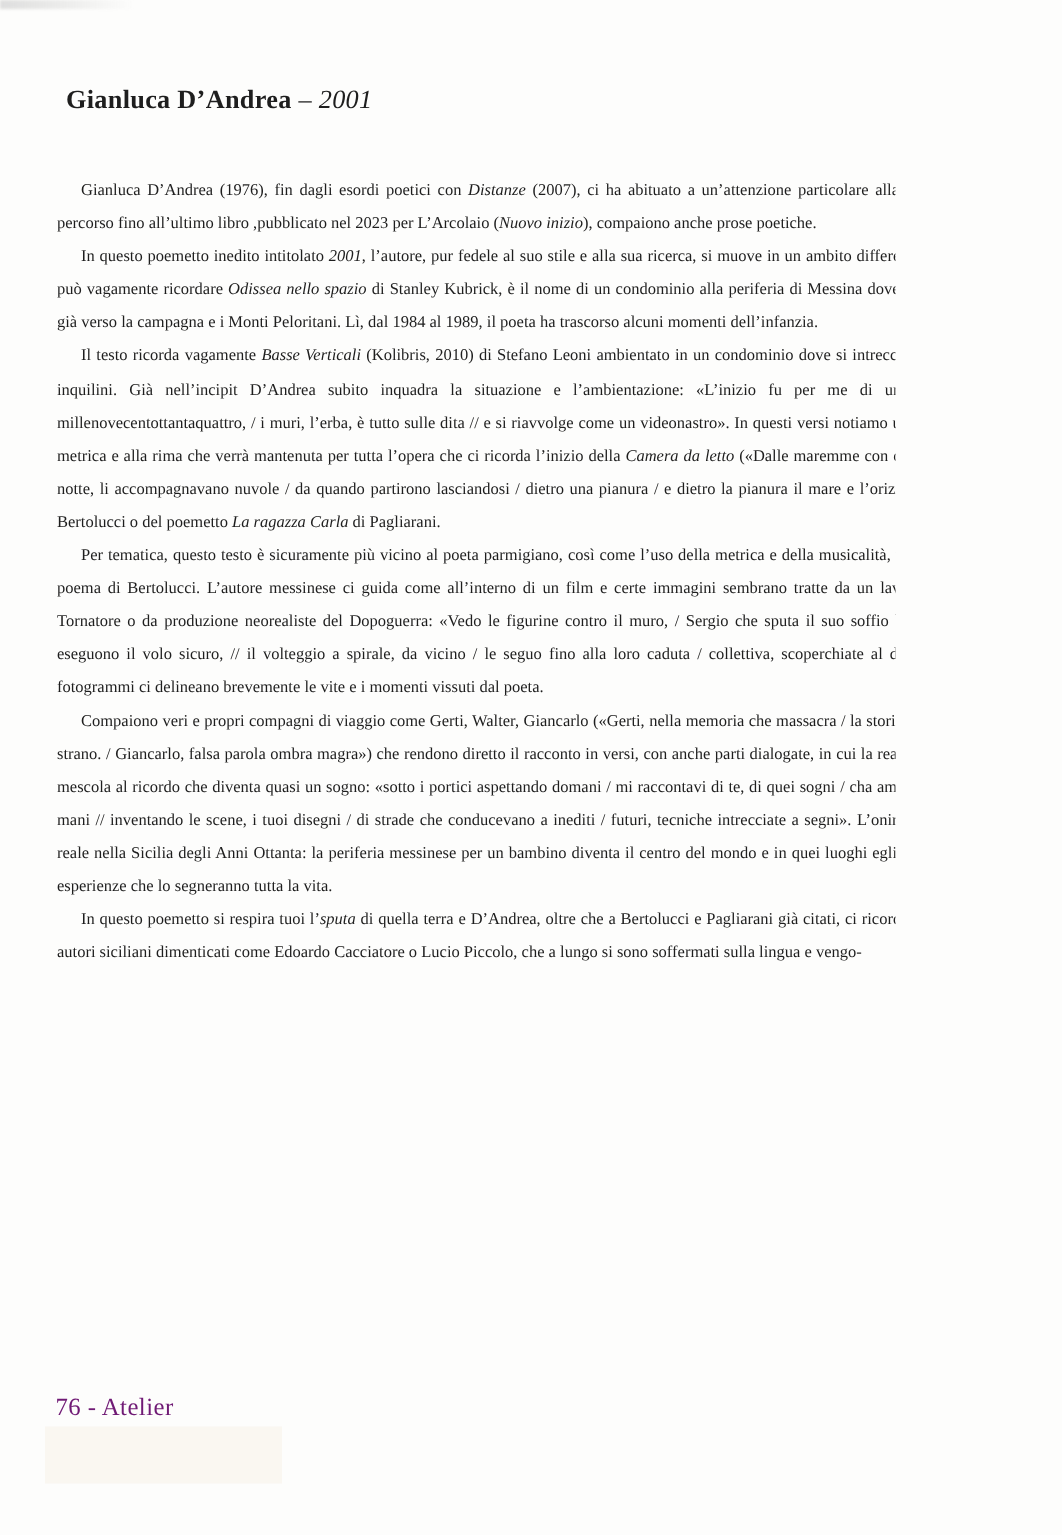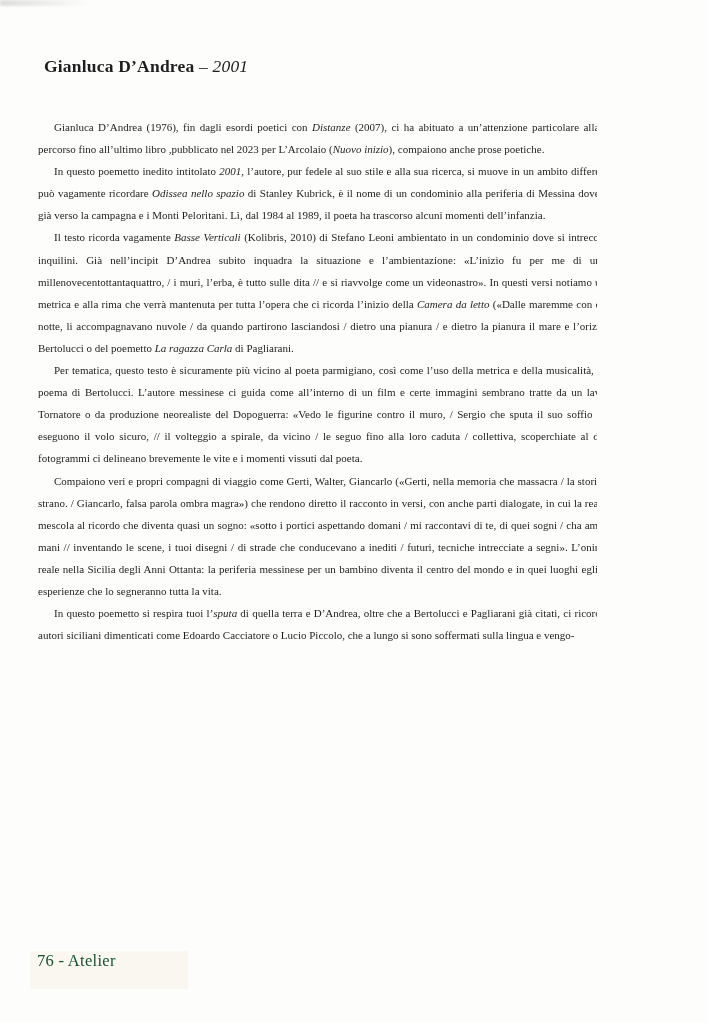--- a/index.html
+++ b/index.html
@@ -55,23 +55,23 @@
     left: 30px;
     top: 951px;
     width: 158px;
     height: 38px;
     background: #f9f3e9;
     opacity: 0.6;
   }
   .doc-footer {
     position: absolute;
     left: 37px;
-    top: 951px;
+    top: 928px;
     font-size: 16.5px;
-    color: #14532d;
+    color: #701a75;
     letter-spacing: 0.3px;
   }
 </style>
 </head>
 <body>
 
 <div class="page">
 
   <div class="scan-smudge"></div>
 

